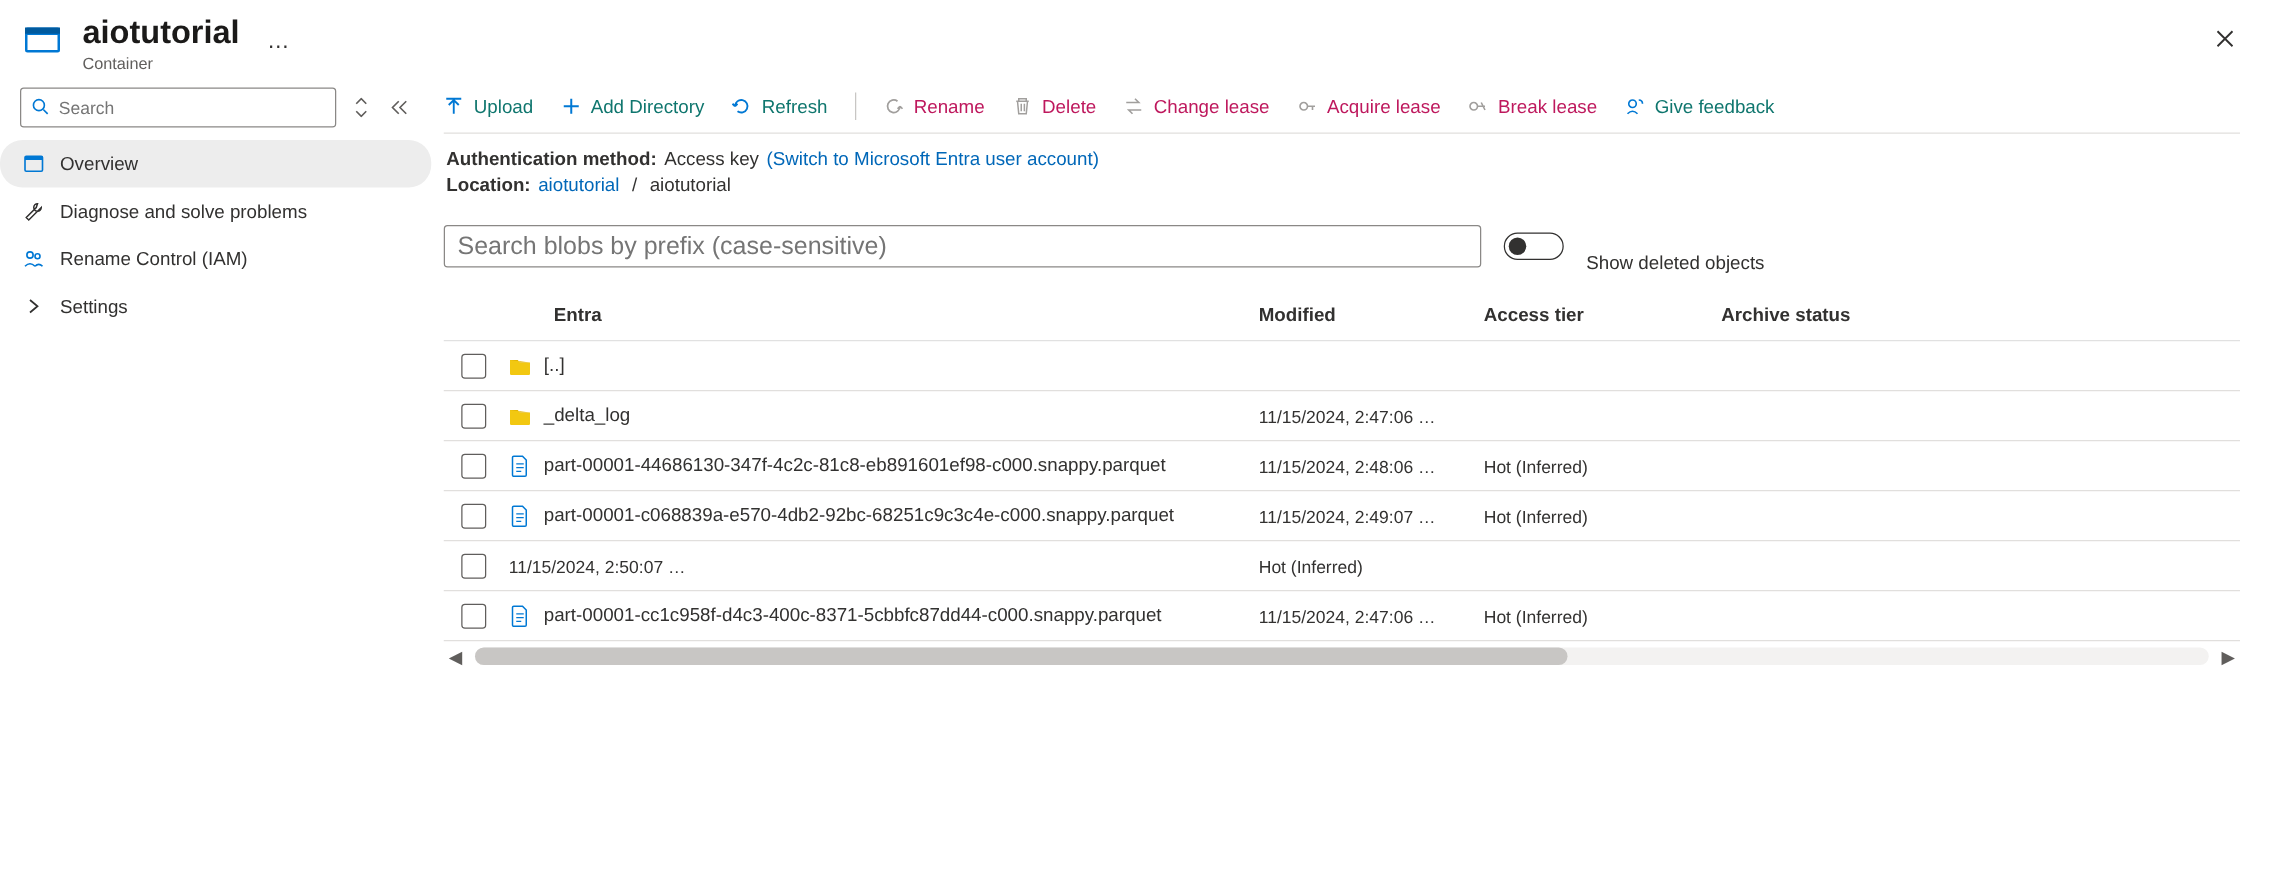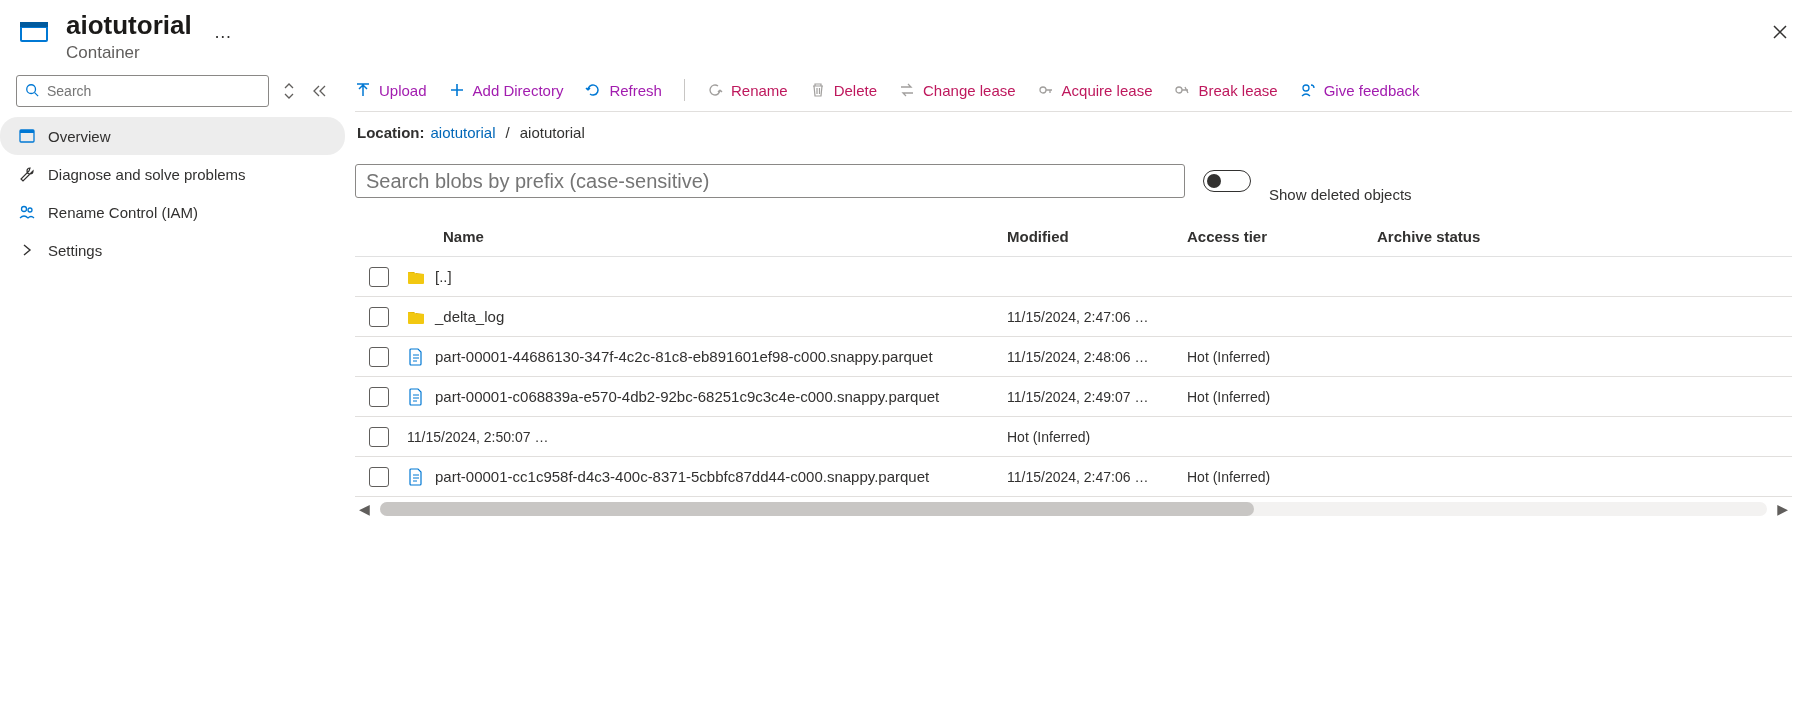--- a/index.html
+++ b/index.html
@@ -19,21 +19,21 @@
     padding: 10px 20px 6px 16px;
     gap: 14px;
   }
   .header-icon {
     width: 36px; height: 36px;
     display: flex; align-items: center; justify-content: center;
     margin-top: 4px;
   }
   .header-title-block { flex: 0 0 auto; }
   .header-title { font-size: 26px; font-weight: 600; color: #1b1a19; }
-  .header-subtype { font-size: 17px; color: #605e5c; margin-top: 2px; }
+  .header-subtype { font-size: 13px; color: #605e5c; margin-top: 2px; }
   .header-more { margin-left: 8px; margin-top: 12px; color: #323130; font-size: 18px; letter-spacing: 1px; cursor: pointer; }
   .header-spacer { flex: 1; }
   .header-close { font-size: 20px; color: #323130; padding: 8px; cursor: pointer; margin-top: 4px; }
 
   .body { display: flex; flex: 1; min-height: 0; }
 
   
   .sidebar {
     width: 345px;
     border-right: none;
@@ -89,21 +89,21 @@
   .nav-icon { width: 18px; height: 18px; display:flex; align-items:center; justify-content:center; flex-shrink:0; }
 
   
   .main { flex: 1; display: flex; flex-direction: column; padding: 6px 24px 0 10px; min-width:0; }
   .toolbar {
     display: flex; align-items: center; gap: 22px;
     padding: 4px 0 10px 0;
     border-bottom: 1px solid #e1dfdd;
     font-size: 15px;
   }
-  .tb-btn { display: flex; align-items: center; gap: 8px; cursor: pointer; color: #a21caf; }
+  .tb-btn { display: flex; align-items: center; gap: 8px; cursor: pointer; color: #0f766e; }
   .tb-btn.disabled { color: #be185d; cursor: default; }
   .tb-sep { width: 1px; height: 22px; background: #c8c6c4; }
   .tb-icon { display:flex; align-items:center; justify-content:center; }
 
   .meta-block { padding: 12px 0 8px 2px; font-size: 15px; }
   .meta-row { display: flex; gap: 6px; align-items: center; margin-bottom: 4px; flex-wrap:wrap;}
   .meta-label { font-weight: 600; }
   .meta-link { color: #0067b8; cursor: pointer; }
   .crumb-sep { color: #323130; padding: 0 4px; }
 
@@ -317,41 +317,46 @@
                 <circle cx="6" cy="6" r="3" stroke="#0078d4" stroke-width="1.3" fill="none"></circle>
                 <path d="M2 14 q4 -4 8 0 M11 3 q3 0 3 3" stroke="#0078d4" stroke-width="1.3" fill="none"></path>
               </svg>
             </span>
           <span>Give feedback</span>
         </div>
       </div>
 
       <div class="meta-block">
         <div class="meta-row">
+          <span class="meta-label">Authentication method:</span>
+          <span>Access key</span>
+          <span class="meta-link">(Switch to Microsoft Entra user account)</span>
+        </div>
+        <div class="meta-row">
           <span class="meta-label">Location:</span>
           <span class="meta-link">aiotutorial</span>
           <span class="crumb-sep">/</span>
           <span>aiotutorial</span>
         </div>
       </div>
 
       <div class="filter-row">
         <div class="blob-search">
           <input type="text" placeholder="Search blobs by prefix (case-sensitive)" style="">
         </div>
         <div class="toggle">
           <div class="toggle-knob"></div>
         </div>
         <span class="toggle-label">Show deleted objects</span>
       </div>
 
       <div class="grid-wrapper">
         <div class="grid-header">
           <div></div>
-          <div style="padding-left:40px;">Name</div>
+          <div style="padding-left:40px;">Entra</div>
           <div>Modified</div>
           <div>Access tier</div>
           <div>Archive status</div>
         </div>
         <div id="grid-body">
             <div class="grid-row">
               <div class="cell-check">
                 <div class="chk"></div>
               </div>
               <div class="cell-name">

